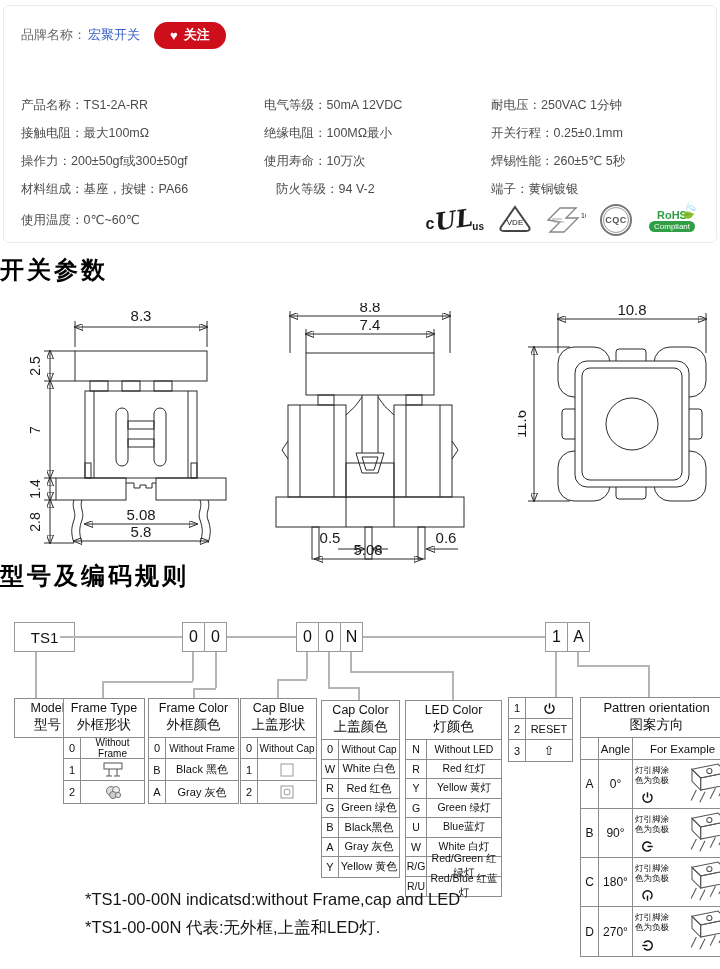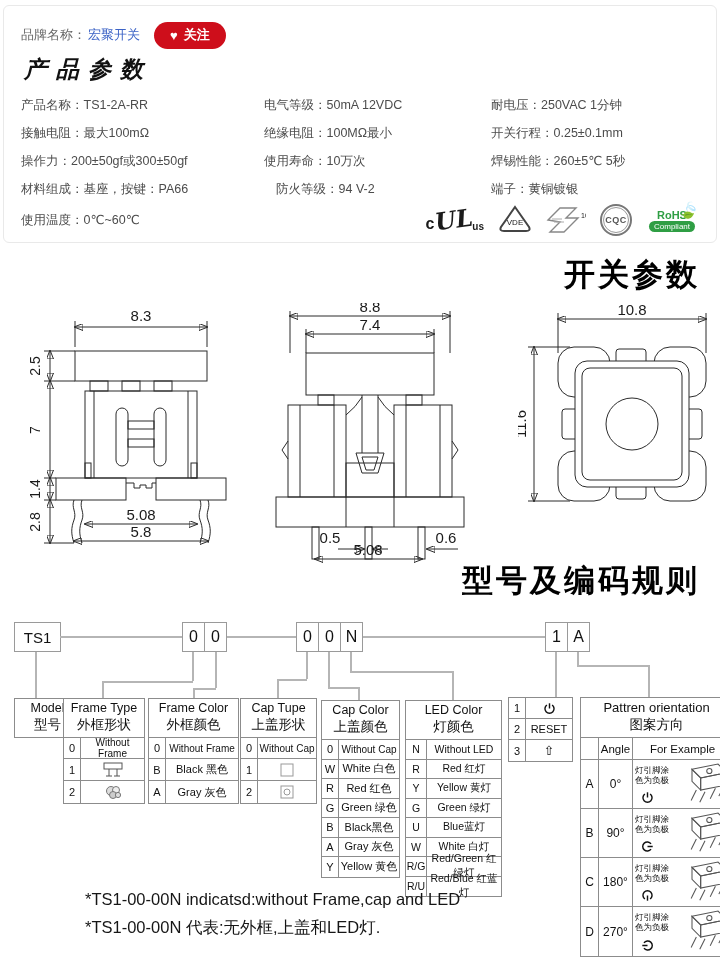--- a/index.html
+++ b/index.html
@@ -32,38 +32,38 @@
                 display:flex; align-items:center; justify-content:center; }
   .cqc-inner { border:1px solid #999; border-radius:50%; width:26px; height:26px;
                display:flex; align-items:center; justify-content:center;
                font-size:9px; font-weight:bold; color:#555; letter-spacing:0.5px;}
   .rohs { display:flex; flex-direction:column; align-items:center; position:relative; width:52px; }
   .rohs-top { font-size:11px; font-weight:bold; color:#2f9e44; }
   .rohs-pill { background:#2f9e44; color:#fff; font-size:8px; border-radius:6px; padding:1px 5px; }
   .rohs-leaf { position:absolute; right:-2px; top:-8px; font-size:16px; color:#2f9e44; transform:rotate(20deg); }
 
   
-  .h-section { position:absolute; left:0; width:700px; text-align:right;
-               font-size:31px; font-weight:bold; color:#000; letter-spacing:3px; }
+  .h-section { position:absolute; left:0; width:700px; text-align:left;
+               font-size:24px; font-weight:bold; color:#000; letter-spacing:3px; }
 
   
   svg text { font-family:"Liberation Sans","DejaVu Sans",sans-serif; fill:#1a1a1a; }
   .drw { position:absolute; }
   .drw path, .drw rect, .drw line, .drw circle, .drw polyline, .drw polygon
        { fill:none; stroke:#2b2b2b; stroke-width:1; }
   .drw .dim { stroke:#2b2b2b; stroke-width:1; }
   .drw .white { fill:#fff; }
 
   
   .codebox { position:absolute; display:flex; }
   .codecell { width:23px; height:30px; border:1px solid #9a9a9a; margin-left:-1px;
               display:flex; align-items:center; justify-content:center;
               font-size:16px; color:#111; background:#fff; }
   .codecell.first { margin-left:0; }
-  .codecell.wide { width:47px; font-size:15px; }
+  .codecell.wide { width:61px; font-size:15px; }
   .conn { position:absolute; background:#b5b5b5; }
 
   .ctable { position:absolute; border:1px solid #8c8c8c; background:#fff; }
   .ct-hdr { border-bottom:1px solid #8c8c8c; text-align:center; padding:2px 1px 3px; }
   .ct-en { font-size:12.5px; color:#111; }
   .ct-zh { font-size:13.5px; color:#111; margin-top:1px; }
   .ct-row { display:flex; border-bottom:1px solid #8c8c8c; height:21px; align-items:stretch; font-size:11px; color:#111; }
   .ct-row:last-child { border-bottom:none; }
   .ct-code { width:17px; border-right:1px solid #8c8c8c; display:flex; align-items:center; justify-content:center; }
   .ct-val { flex:1; display:flex; align-items:center; justify-content:center; text-align:center; }
@@ -96,21 +96,20 @@
 
   <div class="card">
     <div class="brandbar">
       <span class="brand-label">品牌名称：</span>
       <span class="brand-link">宏聚开关</span>
       <button class="follow-btn">
         <span class="follow-heart">♥</span>
         <span>关注</span>
       </button>
     </div>
-    <div class="pp-title">产品参数</div>
 
     <div class="spec-cell" style="left:17px;top:91px">产品名称：TS1-2A-RR</div>
     <div class="spec-cell" style="left:260px;top:91px">电气等级：50mA  12VDC</div>
     <div class="spec-cell" style="left:487px;top:91px">耐电压：250VAC  1分钟</div>
     <div class="spec-cell" style="left:17px;top:119px">接触电阻：最大100mΩ</div>
     <div class="spec-cell" style="left:260px;top:119px">绝缘电阻：100MΩ最小</div>
     <div class="spec-cell" style="left:487px;top:119px">开关行程：0.25±0.1mm</div>
     <div class="spec-cell" style="left:17px;top:147px">操作力：200±50gf或300±50gf</div>
     <div class="spec-cell" style="left:260px;top:147px">使用寿命：10万次</div>
     <div class="spec-cell" style="left:487px;top:147px">焊锡性能：260±5℃  5秒</div>
@@ -376,21 +375,21 @@
         <div class="ct-val">Black 黑色</div>
       </div>
     <div class="ct-row" style="height:22px">
         <div class="ct-code">A</div>
         <div class="ct-val">Gray 灰色</div>
       </div>
   </div>
 
   <div class="ctable" style="left:240px;top:698px;width:77px">
     <div class="ct-hdr">
-      <div class="ct-en">Cap Tupe</div>
+      <div class="ct-en">Cap Blue</div>
       <div class="ct-zh">上盖形状</div>
     </div>
     <div class="ct-row">
         <div class="ct-code">0</div>
         <div class="ct-val" style="font-size:10px">Without Cap</div>
       </div>
     <div class="ct-row" style="height:22px">
       <div class="ct-code">1</div>
       <div class="ct-val">
           <svg width="16" height="16" viewBox="0 0 16 16">

